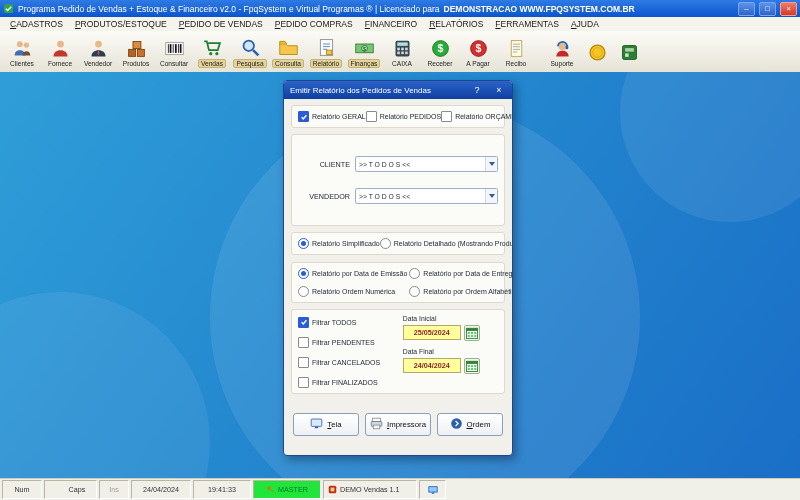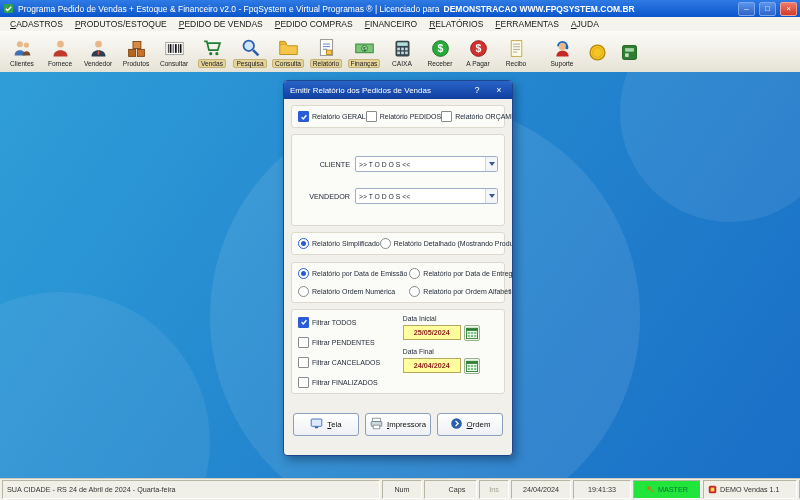--- a/index.html
+++ b/index.html
@@ -490,21 +490,20 @@
             </span>
             <span class="blabel">Ordem</span>
           </div>
         </div>
 
       </div>
     </div>
   </div>
 
   <div class="statusbar">
-    <span class="seg" style="flex:0 0 368px;">SUA CIDADE - RS 24 de Abril de 2024 - Quarta-feira</span>
     <span class="seg" style="flex:0 0 30px;justify-content:center;">Num</span>
     <span class="seg" style="flex:0 0 30px;justify-content:center;padding-left:17px;">Caps</span>
     <span class="seg dim" style="flex:0 0 20px;justify-content:center;">Ins</span>
     <span class="seg" style="flex:0 0 50px;justify-content:center;">24/04/2024</span>
     <span class="seg" style="flex:0 0 48px;justify-content:center;">19:41:33</span>
     <span class="seg green" style="flex:0 0 58px;justify-content:center;">
       <svg width="9" height="9" viewBox="0 0 12 12">
           <circle cx="4" cy="4" r="2.5" fill="#b8860b"></circle>
           <path d="M6 6l4 4M8.5 8.5l1.5-1.5" stroke="#b8860b" stroke-width="1.4"></path>
         </svg>

